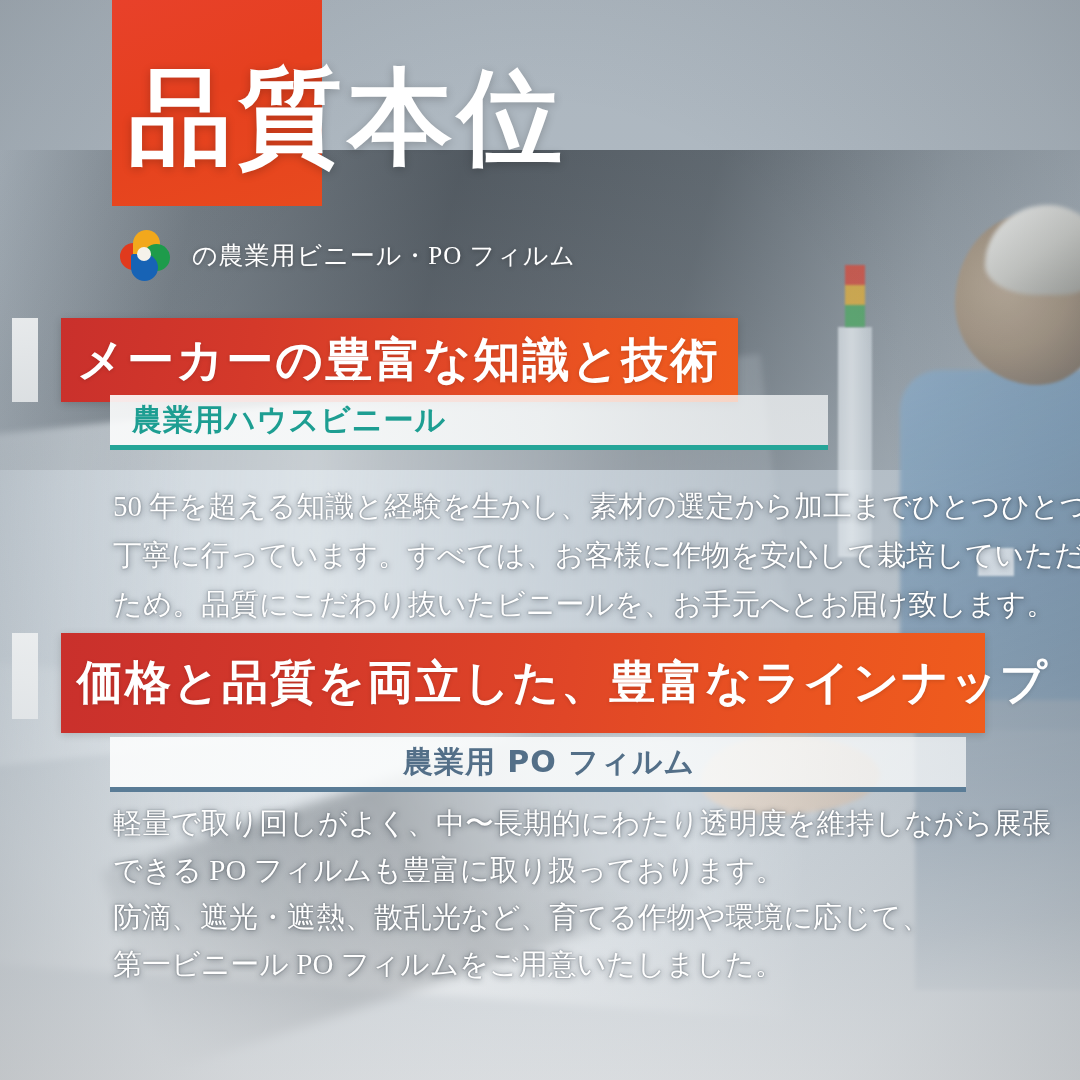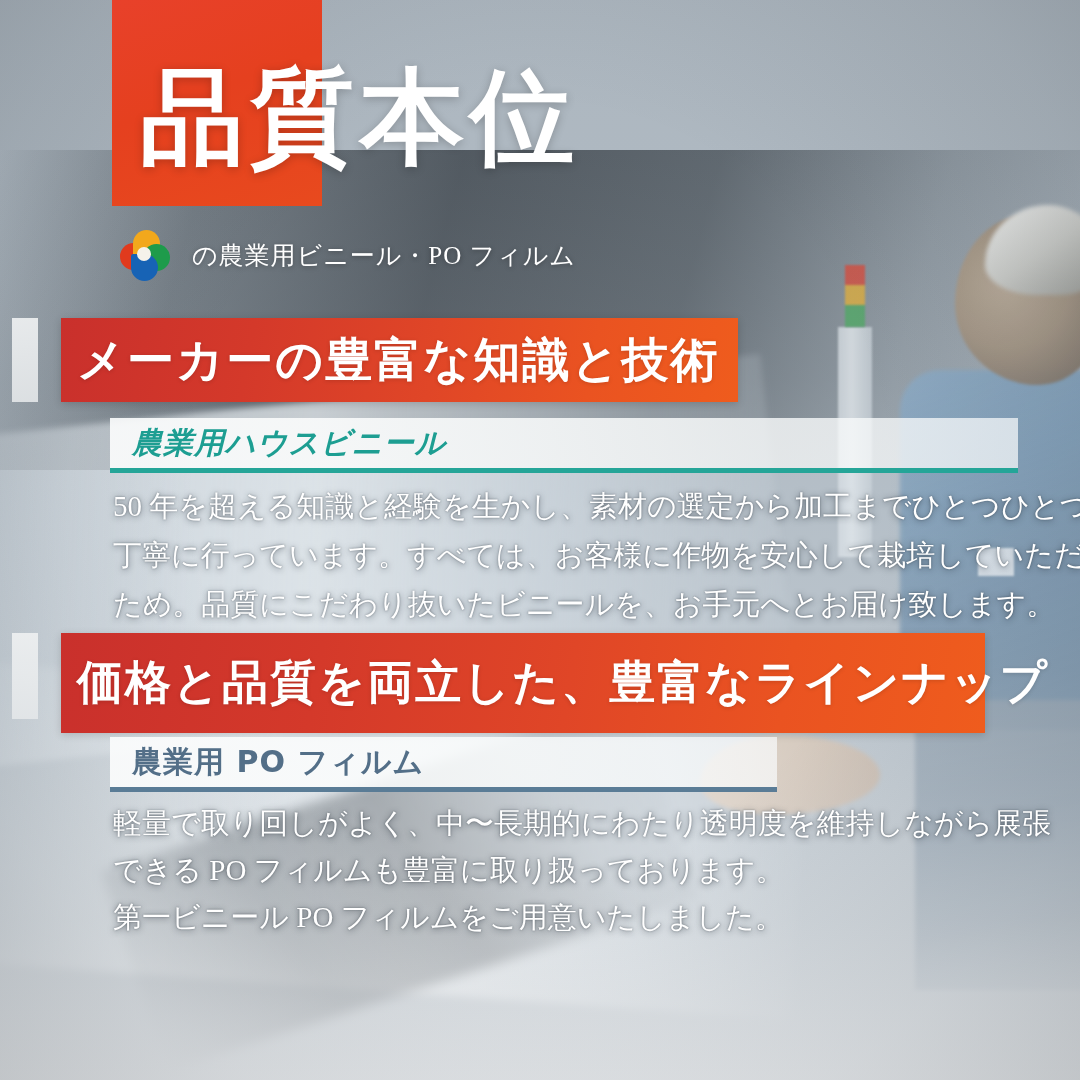--- a/index.html
+++ b/index.html
@@ -180,21 +180,20 @@
     position: absolute;
     left: 128px; top: 66px;
     font-size: 104px;
     line-height: 1;
     letter-spacing: 6px;
     color: #ffffff;
     font-weight: 700;
     font-family: "Liberation Serif", "DejaVu Serif", serif;
     text-shadow: 0 2px 10px rgba(0,0,0,0.22);
     white-space: nowrap;
-    margin-left: 12px;
   }
 
   
   .brand-row {
     position: absolute;
     left: 120px; top: 228px;
     display: flex;
     align-items: center;
     height: 54px;
     white-space: nowrap;
@@ -276,28 +275,28 @@
   }
   .subhead-text {
     padding-left: 22px;
     font-size: 30px;
     font-weight: 700;
     letter-spacing: 1px;
     font-family: "DejaVu Sans", "Liberation Sans", sans-serif;
     white-space: nowrap;
   }
   .subhead-1 {
-    top: 418px; width: 908px;
+    top: 395px; width: 718px;
     border-bottom: 5px solid #25a598;
-    font-style: italic;
   }
   .subhead-1 .subhead-text { color: #1d9e92; }
   .subhead-2 {
-    top: 737px; width: 667px;
+    top: 737px; width: 856px;
     border-bottom: 5px solid #5a7c96;
+    justify-content: center;
   }
   .subhead-2 .subhead-text { color: #536f88; }
 
   
   .body-copy {
     position: absolute;
     left: 113px;
     color: #ffffff;
     font-family: "Liberation Serif", "DejaVu Serif", serif;
     text-shadow: 0 1px 6px rgba(25,35,45,0.55), 0 0 2px rgba(20,30,40,0.45);
@@ -366,17 +365,18 @@
       <span class="band-text">価格と品質を両立した、豊富なラインナップ</span>
     </div>
 
     <div class="subhead subhead-2">
       <span class="subhead-text">農業用 PO フィルム</span>
     </div>
 
     <div class="body-copy body-2">
       <p>軽量で取り回しがよく、中〜長期的にわたり透明度を維持しながら展張</p>
       <p>できる PO フィルムも豊富に取り扱っております。</p>
+      <p>防滴、遮光・遮熱、散乱光など、育てる作物や環境に応じて、</p>
       <p>第一ビニール PO フィルムをご用意いたしました。</p>
     </div>
 
   </div>
 </div>
 
 </body></html>

